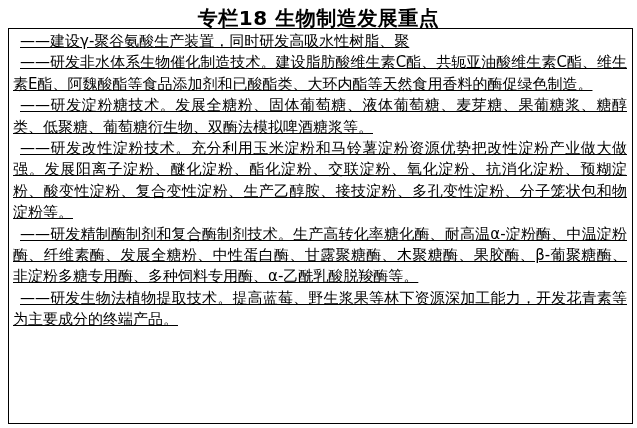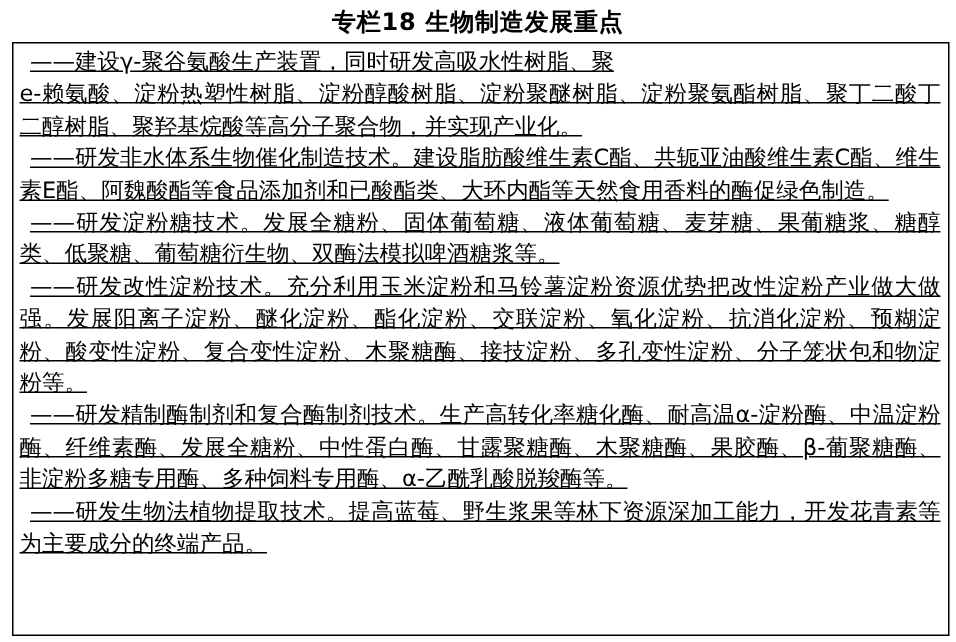--- a/index.html
+++ b/index.html
@@ -14,21 +14,21 @@
     font-family: "DejaVu Sans", sans-serif;
     color: #000000;
     overflow: hidden;
   }
   .doc-title {
     position: absolute;
     top: 5px;
     left: 0;
     width: 637px;
     text-align: center;
-    font-size: 16px;
+    font-size: 20px;
     font-weight: bold;
     letter-spacing: 0.5px;
     white-space: nowrap;
   }
   .content-box {
     position: absolute;
     left: 8px;
     top: 28px;
     width: 614px;
     height: 390px;
@@ -46,30 +46,29 @@
   .para .seg:first-child { text-indent: 7px; }
 </style>
 </head>
 <body>
 
 <div class="doc-title">专栏18 生物制造发展重点</div>
 
 <div class="content-box">
     <div class="para">
       <div class="seg">——建设γ-聚谷氨酸生产装置，同时研发高吸水性树脂、聚</div>
-      <div class="seg">e-赖氨酸、淀粉热塑性树脂、淀粉醇酸树脂、淀粉聚醚树脂、淀粉聚氨酯树脂、聚丁二酸丁二醇树脂、聚羟基烷酸等高分子聚合物，并实现产业化。</div>
     </div>
     <div class="para">
       <div class="seg">——研发非水体系生物催化制造技术。建设脂肪酸维生素C酯、共轭亚油酸维生素C酯、维生素E酯、阿魏酸酯等食品添加剂和已酸酯类、大环内酯等天然食用香料的酶促绿色制造。</div>
     </div>
     <div class="para">
       <div class="seg">——研发淀粉糖技术。发展全糖粉、固体葡萄糖、液体葡萄糖、麦芽糖、果葡糖浆、糖醇类、低聚糖、葡萄糖衍生物、双酶法模拟啤酒糖浆等。</div>
     </div>
     <div class="para">
-      <div class="seg">——研发改性淀粉技术。充分利用玉米淀粉和马铃薯淀粉资源优势把改性淀粉产业做大做强。发展阳离子淀粉、醚化淀粉、酯化淀粉、交联淀粉、氧化淀粉、抗消化淀粉、预糊淀粉、酸变性淀粉、复合变性淀粉、木聚糖酶、接技淀粉、多孔变性淀粉、分子笼状包和物淀粉等。</div>
+      <div class="seg">——研发改性淀粉技术。充分利用玉米淀粉和马铃薯淀粉资源优势把改性淀粉产业做大做强。发展阳离子淀粉、醚化淀粉、酯化淀粉、交联淀粉、氧化淀粉、抗消化淀粉、预糊淀粉、酸变性淀粉、复合变性淀粉、生产乙醇胺、接技淀粉、多孔变性淀粉、分子笼状包和物淀粉等。</div>
     </div>
     <div class="para">
       <div class="seg">——研发精制酶制剂和复合酶制剂技术。生产高转化率糖化酶、耐高温α-淀粉酶、中温淀粉酶、纤维素酶、发展全糖粉、中性蛋白酶、甘露聚糖酶、木聚糖酶、果胶酶、β-葡聚糖酶、非淀粉多糖专用酶、多种饲料专用酶、α-乙酰乳酸脱羧酶等。</div>
     </div>
     <div class="para">
       <div class="seg">——研发生物法植物提取技术。提高蓝莓、野生浆果等林下资源深加工能力，开发花青素等为主要成分的终端产品。</div>
     </div>
   </div>
 
 </body></html>

